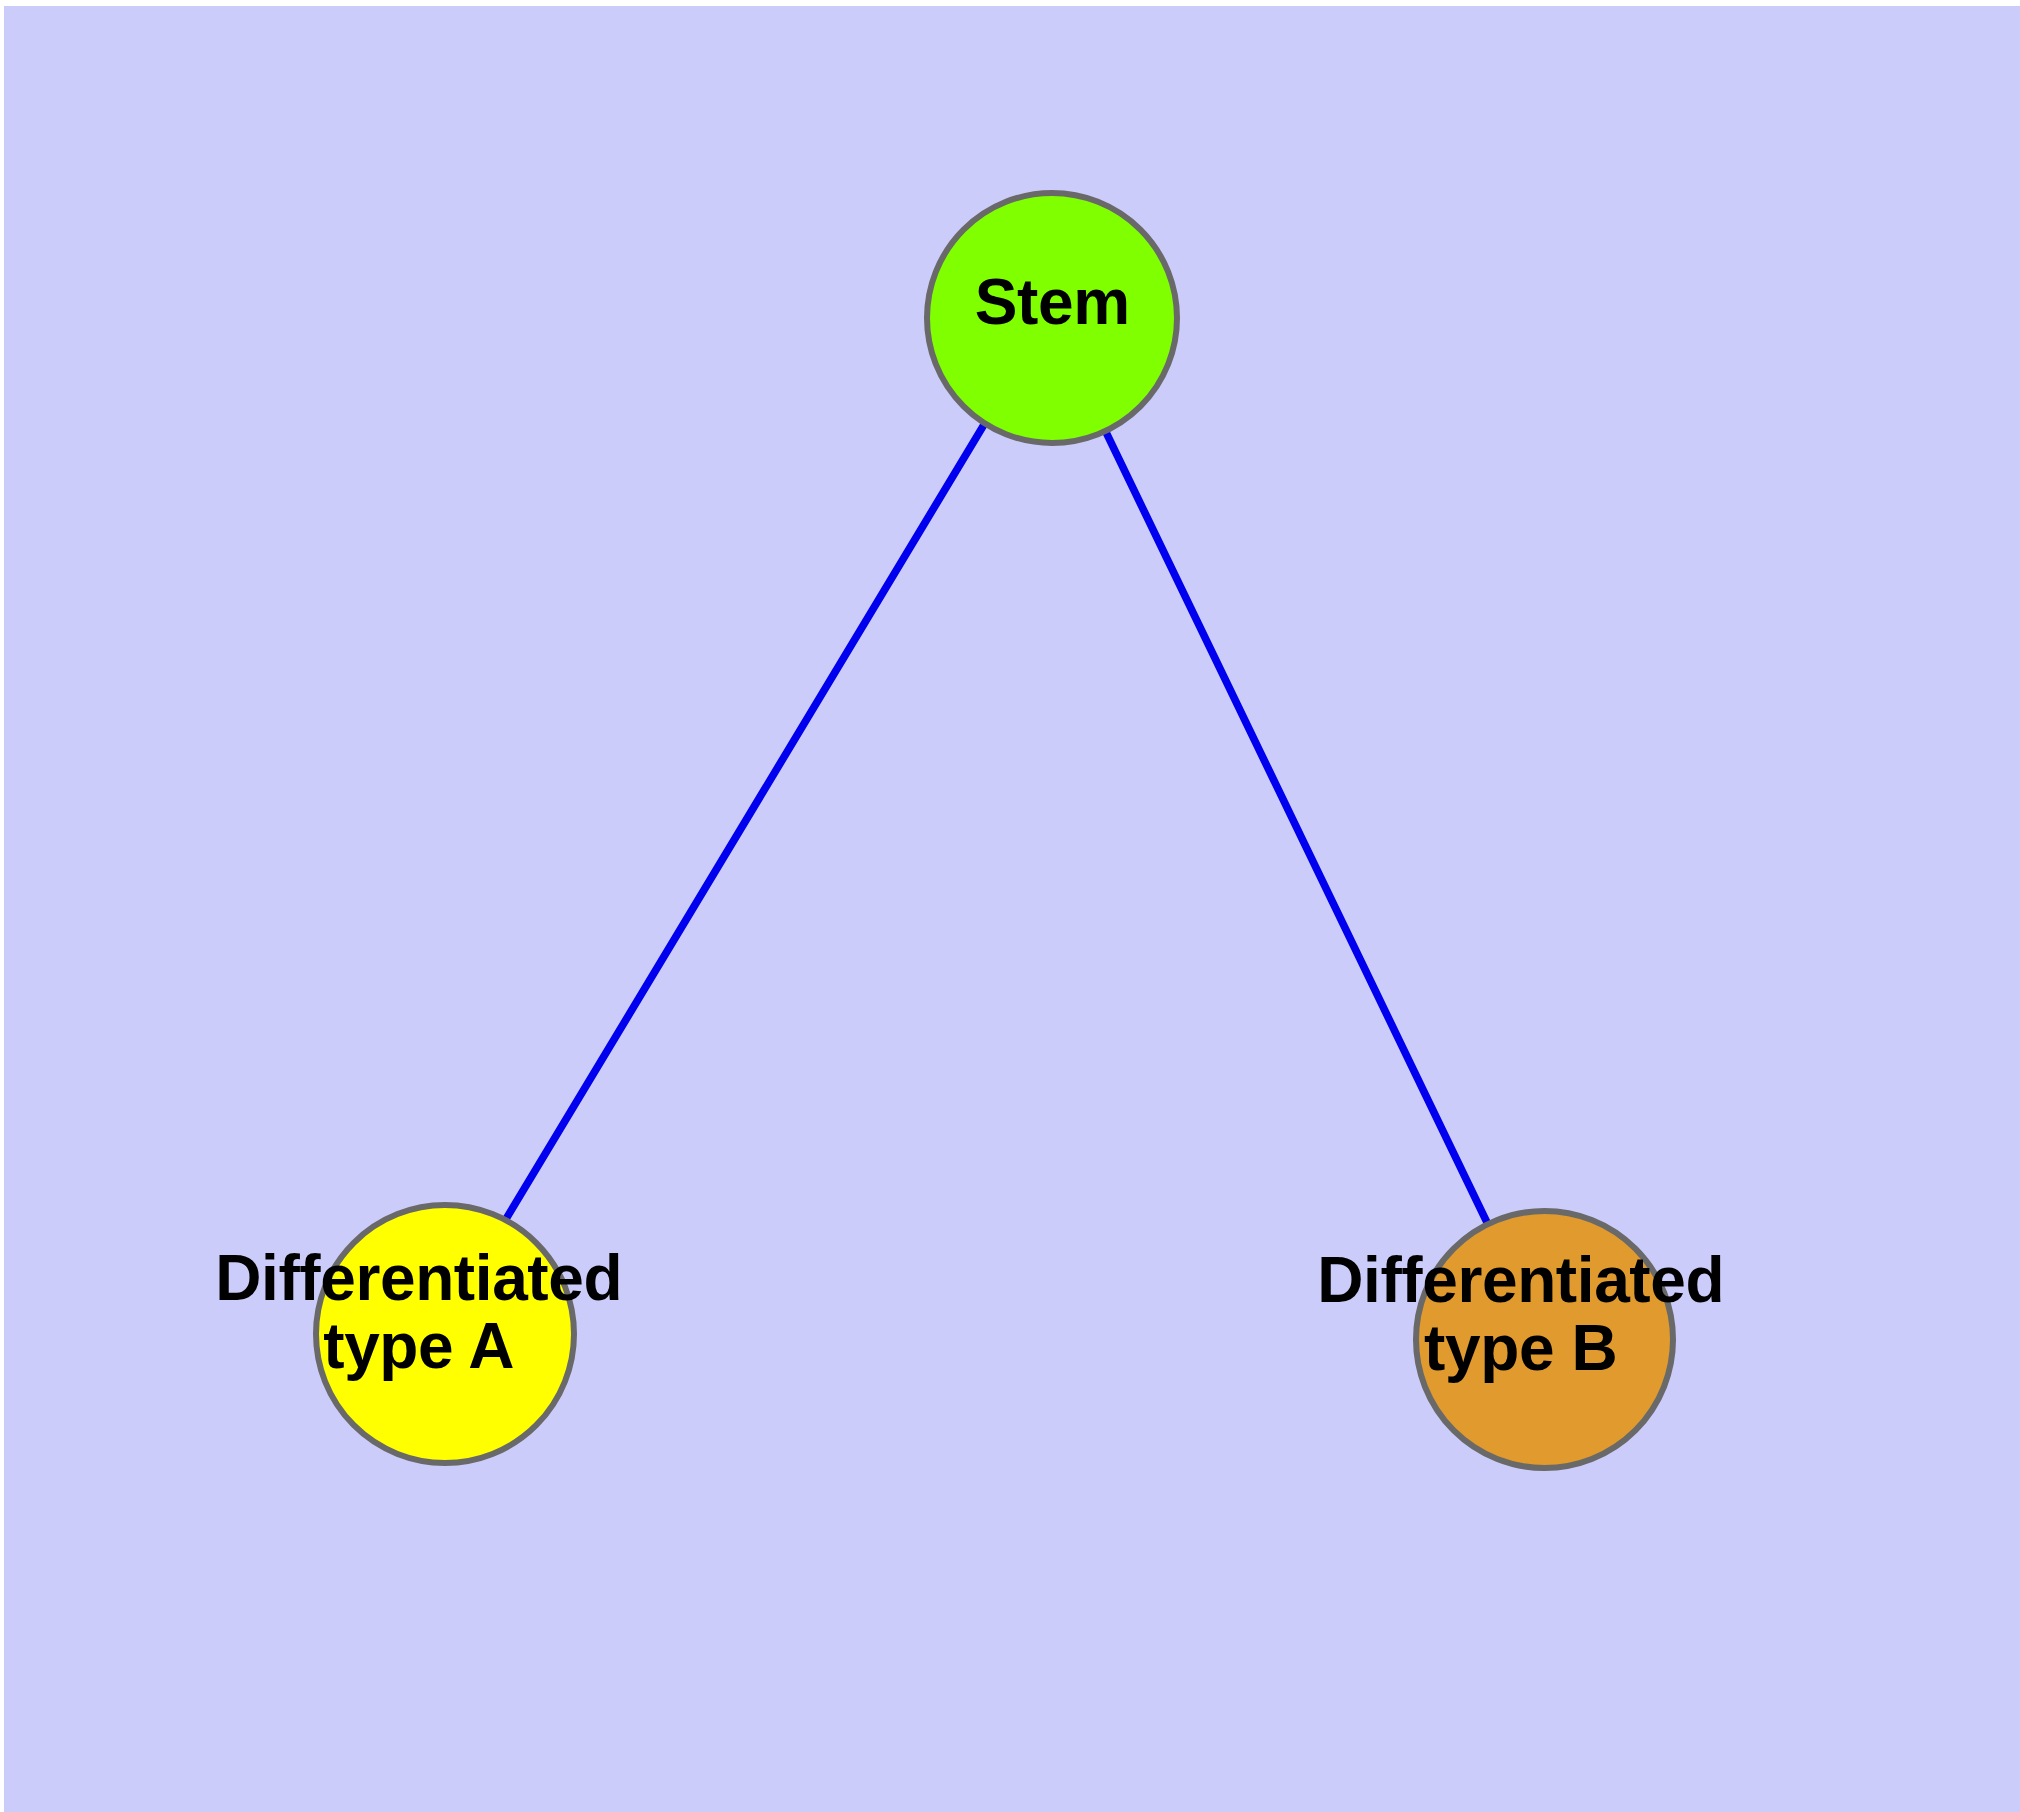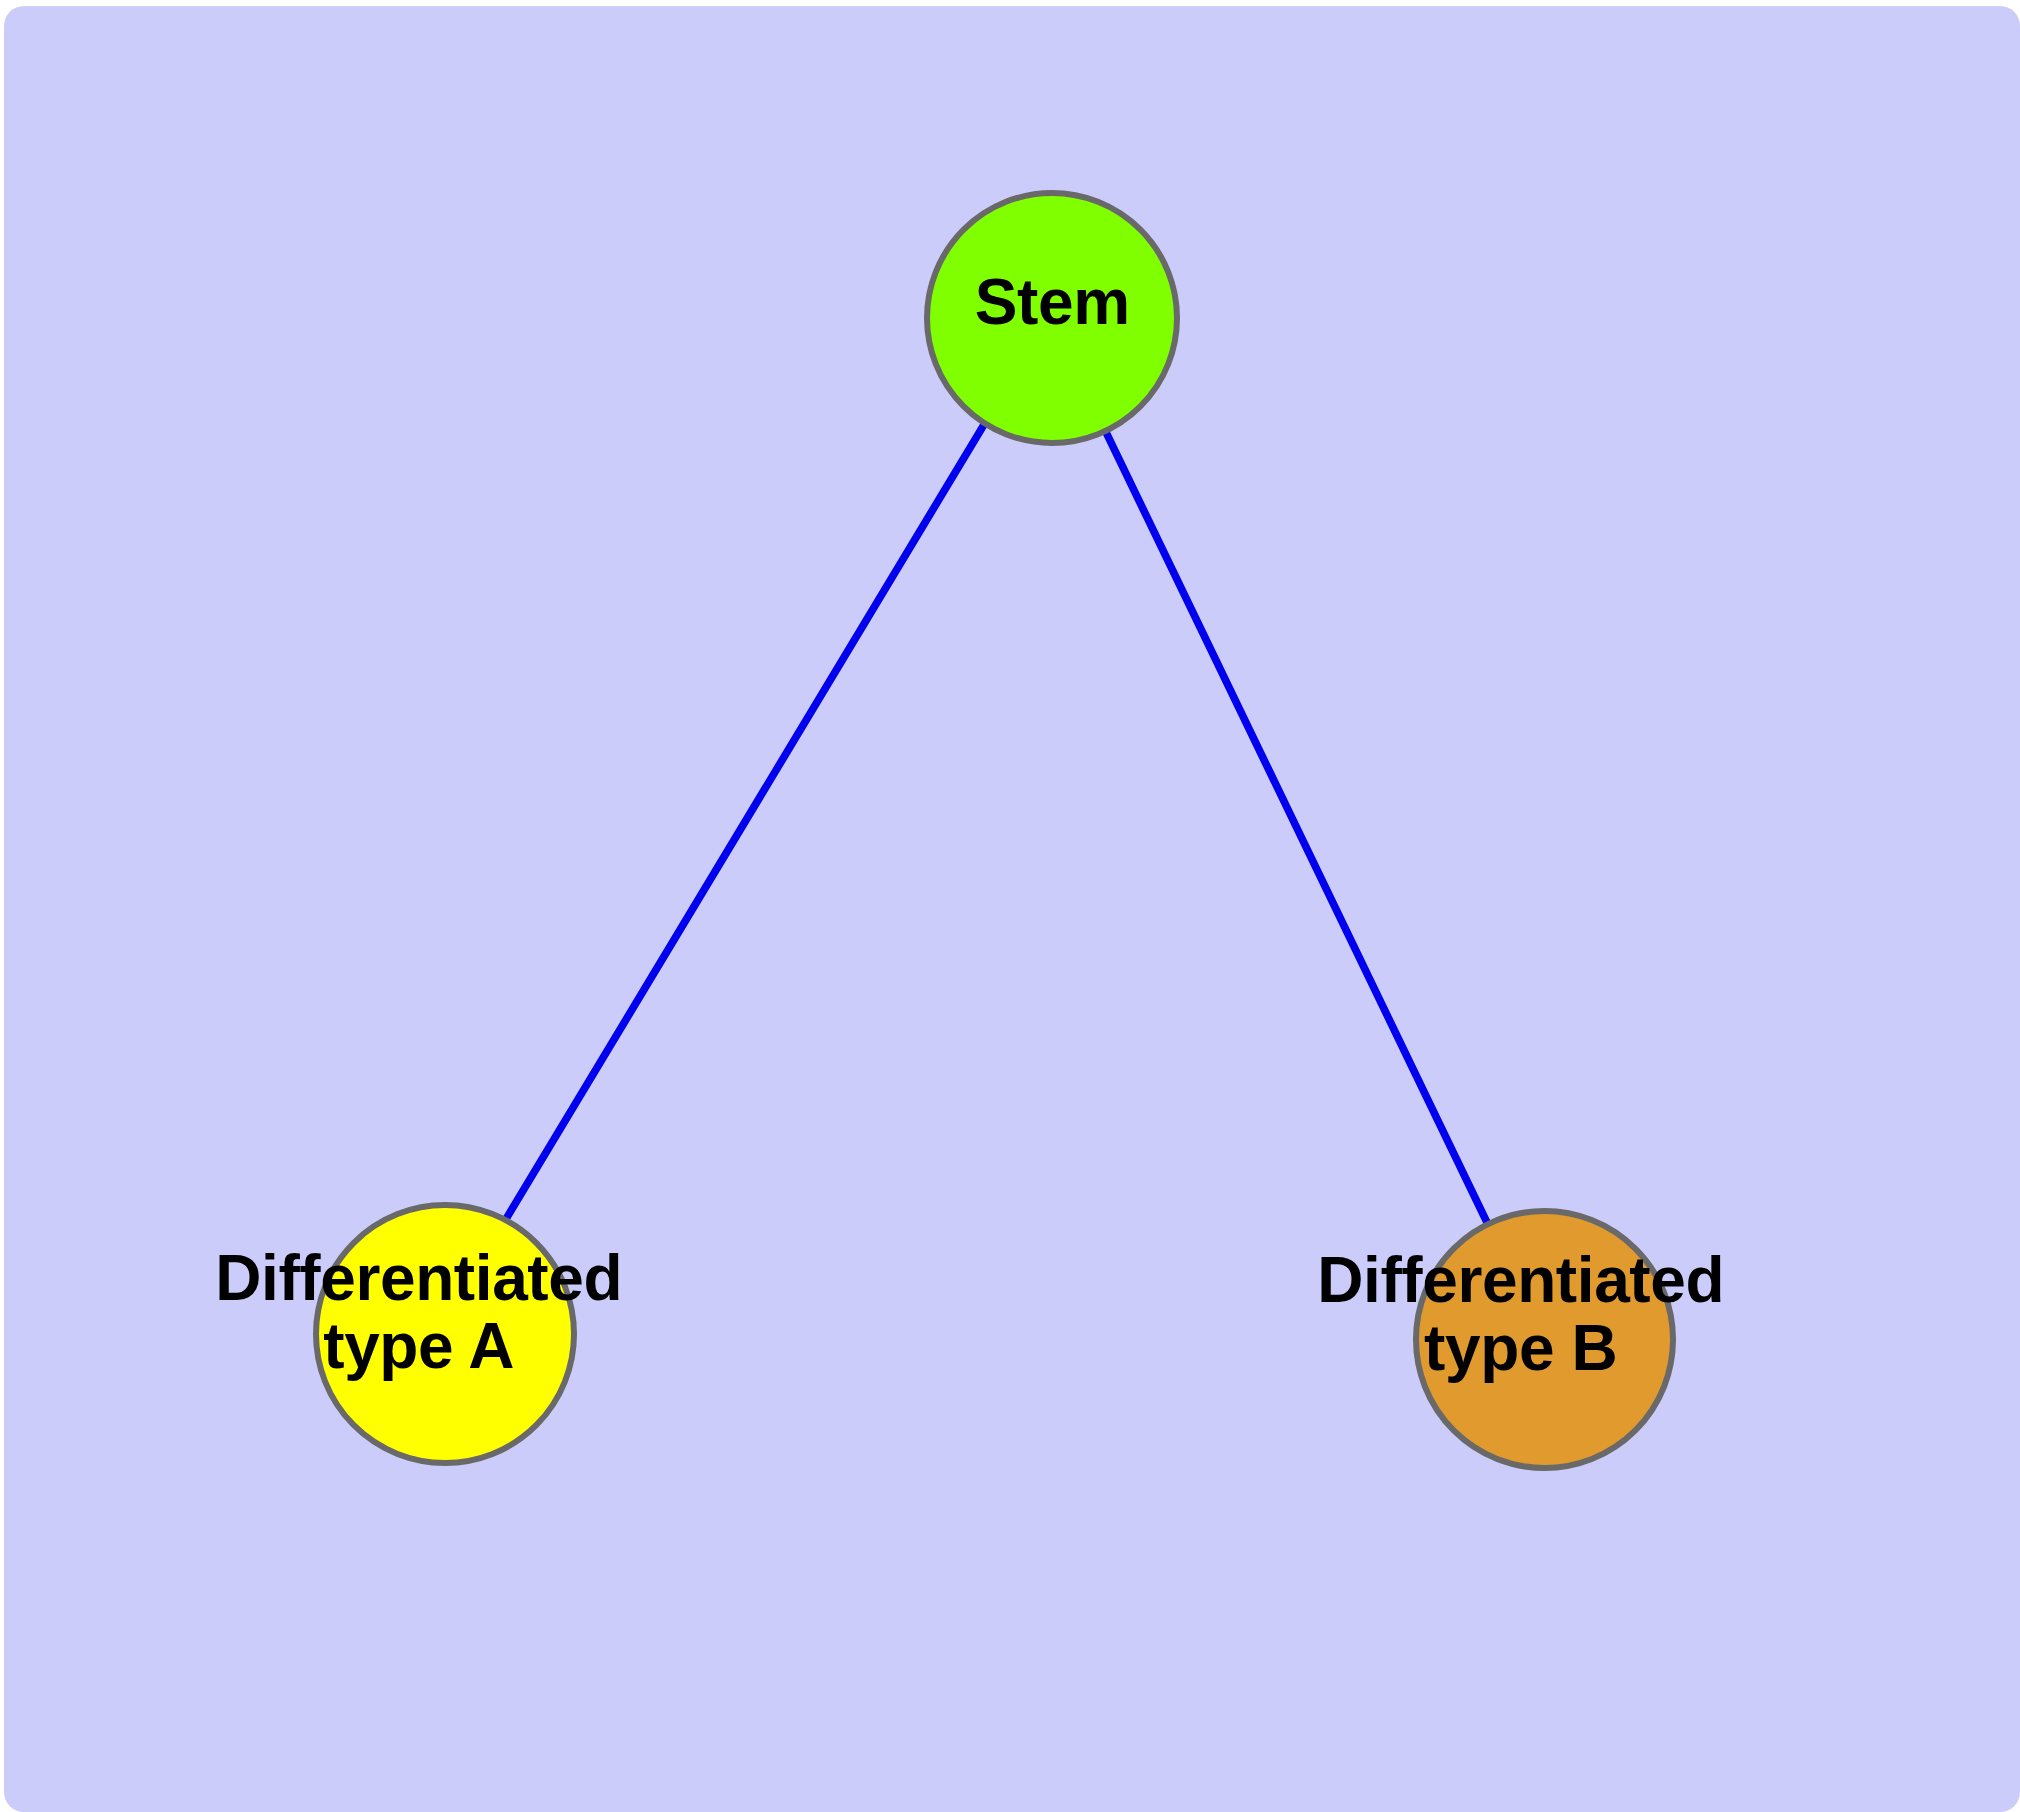--- a/index.html
+++ b/index.html
@@ -20,21 +20,20 @@
     background: #ffffff;
   }
   #graph-canvas .plot-area {
     position: absolute;
     left: 4.2px;
     top: 6px;
     width: 2016px;
     height: 1806px;
     background: #ccccfa;
     overflow: hidden;
-    border-radius: 20px;
   }
   #edge-layer {
     position: absolute;
     left: 0;
     top: 0;
     width: 2016px;
     height: 1806px;
   }
   #node-layer {
     position: absolute;

